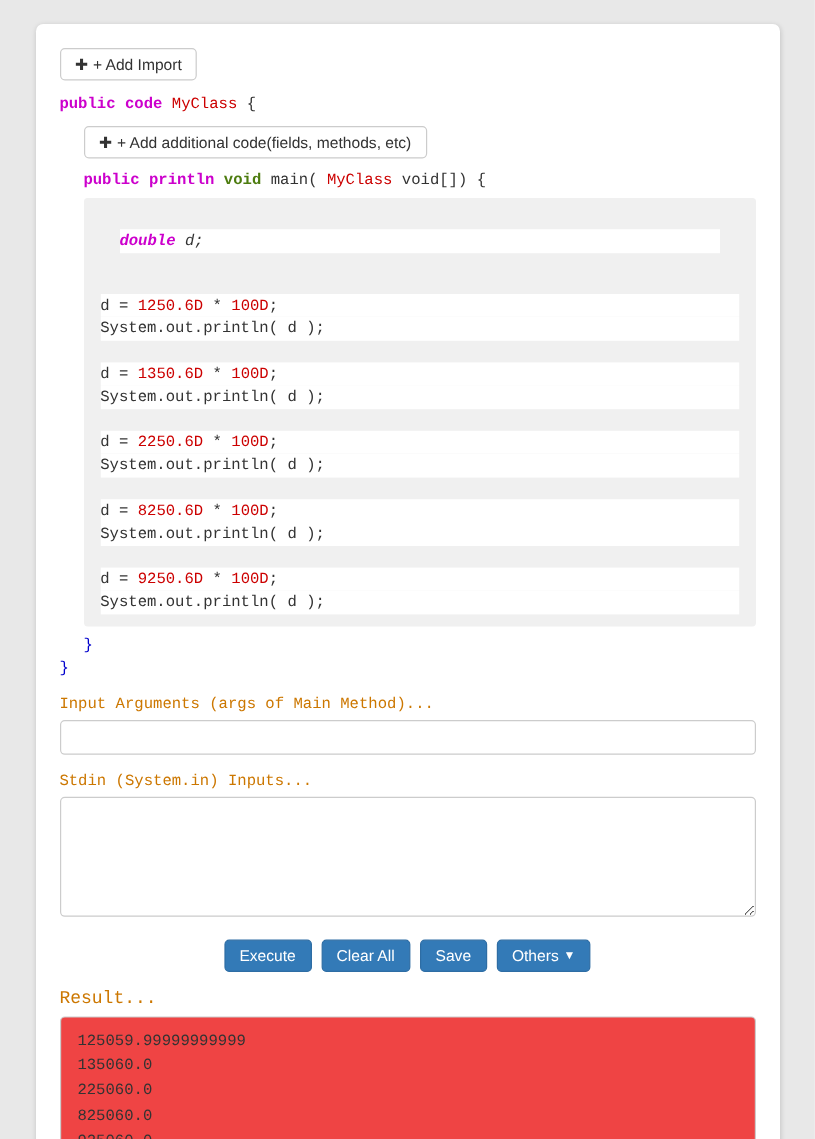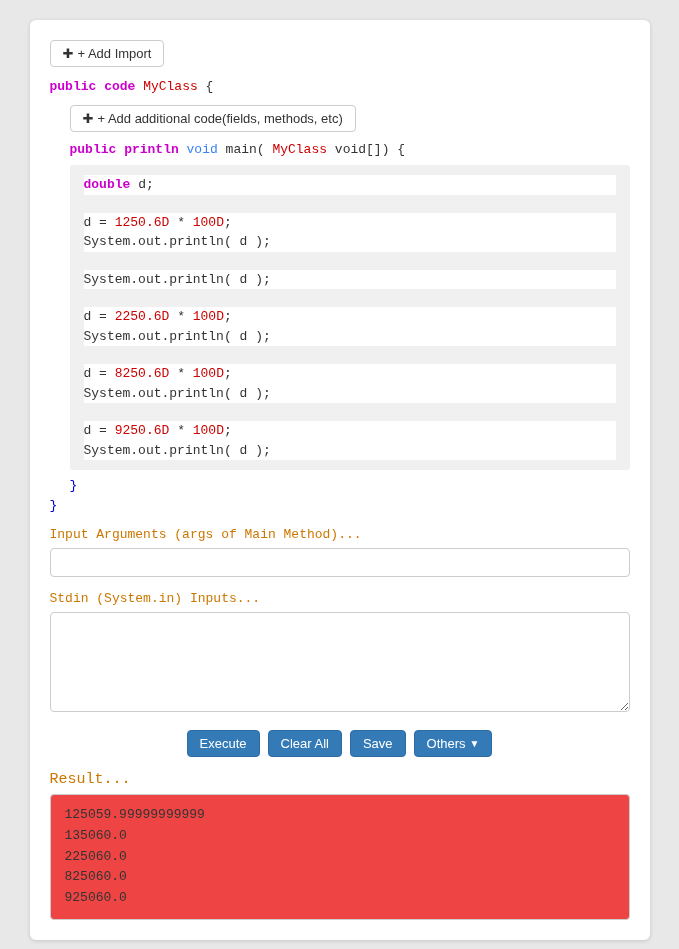--- a/index.html
+++ b/index.html
@@ -58,32 +58,32 @@
       line-height: 1.5;
       color: #333;
       background: #fff;
     }
     .public-class-line {
       margin: 10px 0 8px 0;
     }
     .kw-public { color: #cc00cc; font-weight: bold; }
     .kw-class { color: #cc00cc; font-weight: bold; }
     .kw-static { color: #cc00cc; font-weight: bold; }
-    .kw-void { color: #3b82f6; font-weight: normal; text-align: center; }
+    .kw-void { color: #4d7c0f; font-weight: bold; text-align: center; }
     .kw-double { color: #cc00cc; font-weight: bold; }
     .class-name { color: #cc0000; }
     .type-string { color: #cc0000; }
     .number-lit { color: #cc0000; }
     .inner-code-box {
       background: #f0f0f0;
       border-radius: 3px;
       padding: 10px 14px;
       margin: 6px 0 6px 20px;
     }
-    .code-line { margin: 0; padding: 0; }
+    .code-line { margin: 16px; padding: 0; font-style: italic; }
     .label-text {
       font-family: 'Courier New', Courier, monospace;
       font-size: 13px;
       color: #cc7700;
       margin: 12px 0 6px 0;
     }
     .input-field {
       width: 100%;
       border: 1px solid #ccc;
       border-radius: 4px;
@@ -184,20 +184,23 @@
     </div>
     <br>
     <div class="code-area">
       <span>d = </span><span class="number-lit">1250.6D</span><span> * </span><span class="number-lit">100D</span><span>;</span>
     </div>
     <div class="code-area">
       <span>System.out.println( d );</span>
     </div>
     <br>
     <div class="code-area">
+      <span>d = </span><span class="number-lit">1350.6D</span><span> * </span><span class="number-lit">100D</span><span>;</span>
+    </div>
+    <div class="code-area">
       <span>System.out.println( d );</span>
     </div>
     <br>
     <div class="code-area">
       <span>d = </span><span class="number-lit">2250.6D</span><span> * </span><span class="number-lit">100D</span><span>;</span>
     </div>
     <div class="code-area">
       <span>System.out.println( d );</span>
     </div>
     <br>

